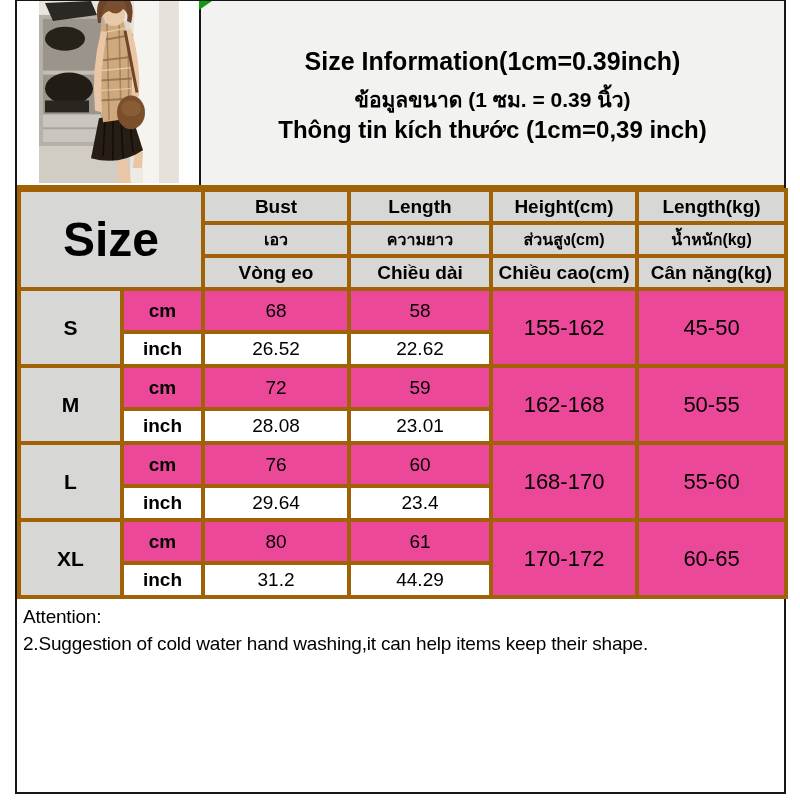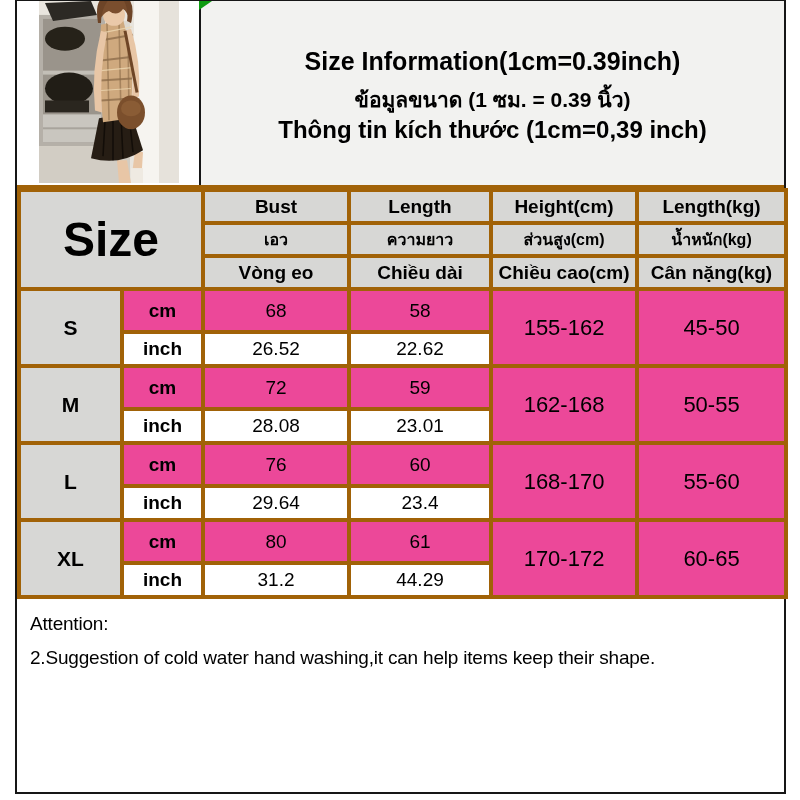--- a/index.html
+++ b/index.html
@@ -49,21 +49,21 @@
   .bg-wh   { background: #ffffff; }
   .c-size   { font-size: 48px; font-weight: bold; }
   .hd       { font-size: 19px; font-weight: bold; }
   .hd-th    { font-size: 16px; }
   .c-letter { font-size: 21px; font-weight: bold; }
   .c-unit   { font-size: 19px; font-weight: bold; }
   .c-val    { font-size: 19px; font-weight: normal; }
   .c-merge  { font-size: 22px; font-weight: normal; }
   
   .attention { flex: 1; background: #fff; padding: 4px 6px 0 5px; font-size: 19px; line-height: 1.38; letter-spacing: -0.2px; }
-  .attention p { margin: 8px; }
+  .attention p { margin: 1px; }
 </style>
 </head>
 <body>
 
 <div class="sheet">
 
   <div class="top-row">
     <div class="photo-cell">
       <svg viewBox="0 0 140 183" preserveAspectRatio="none">
 

